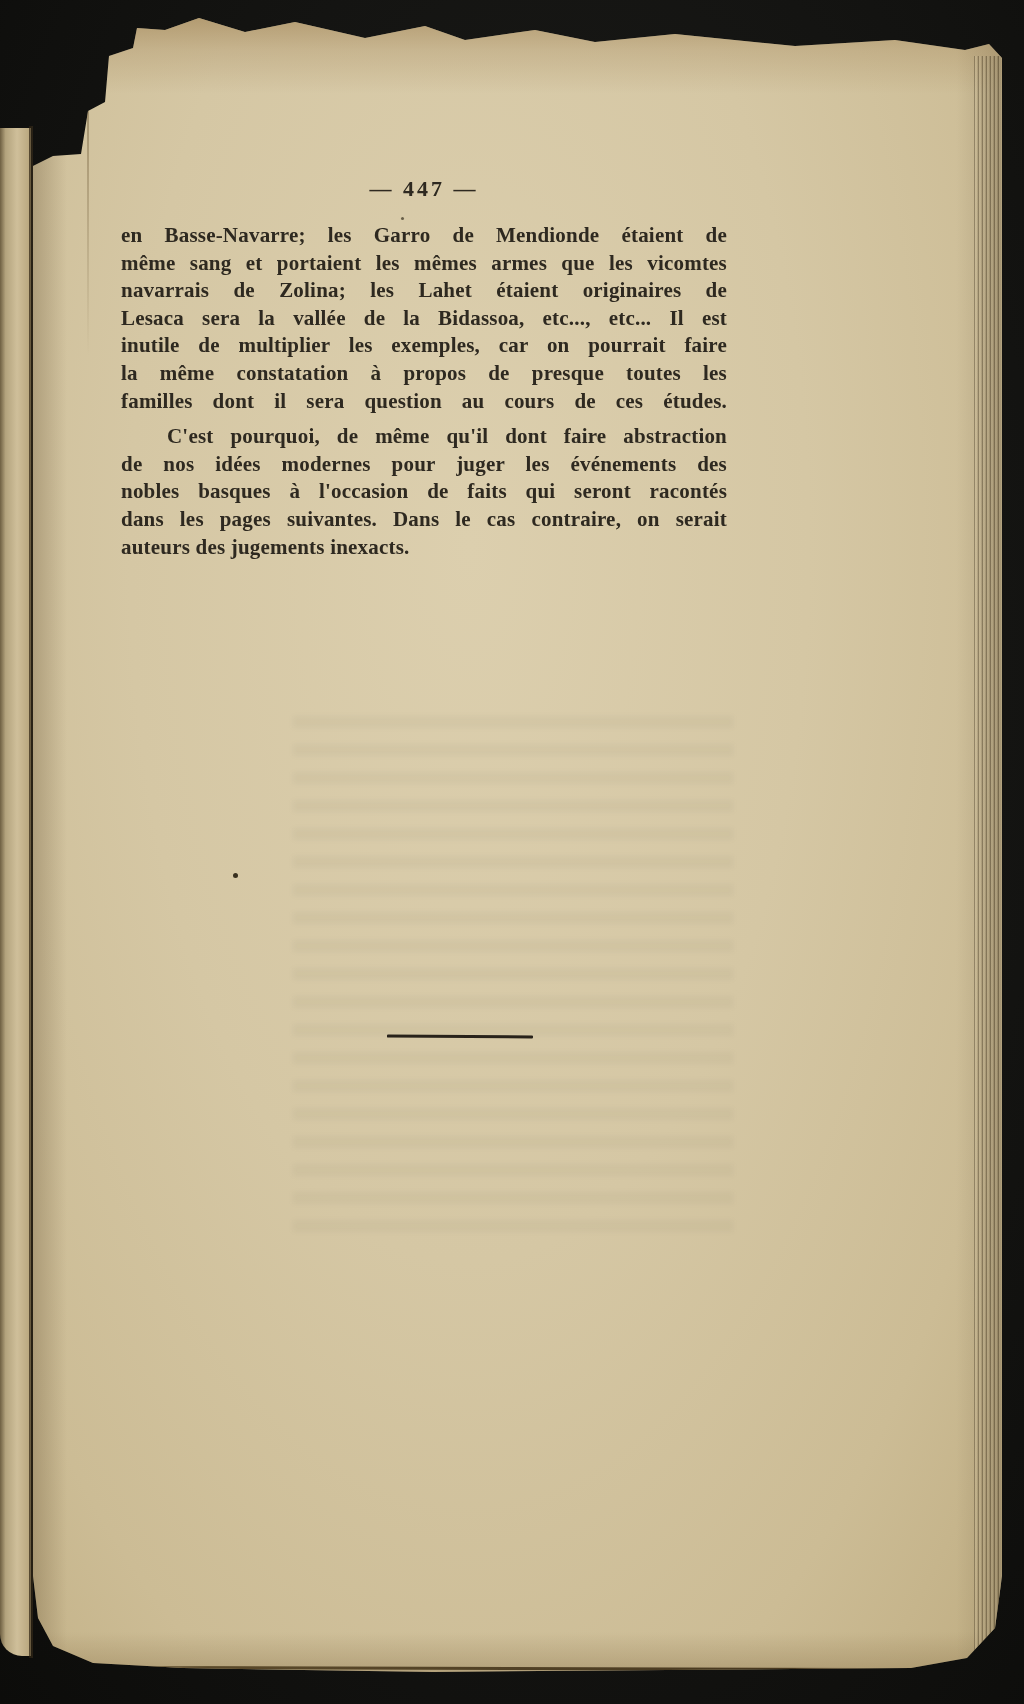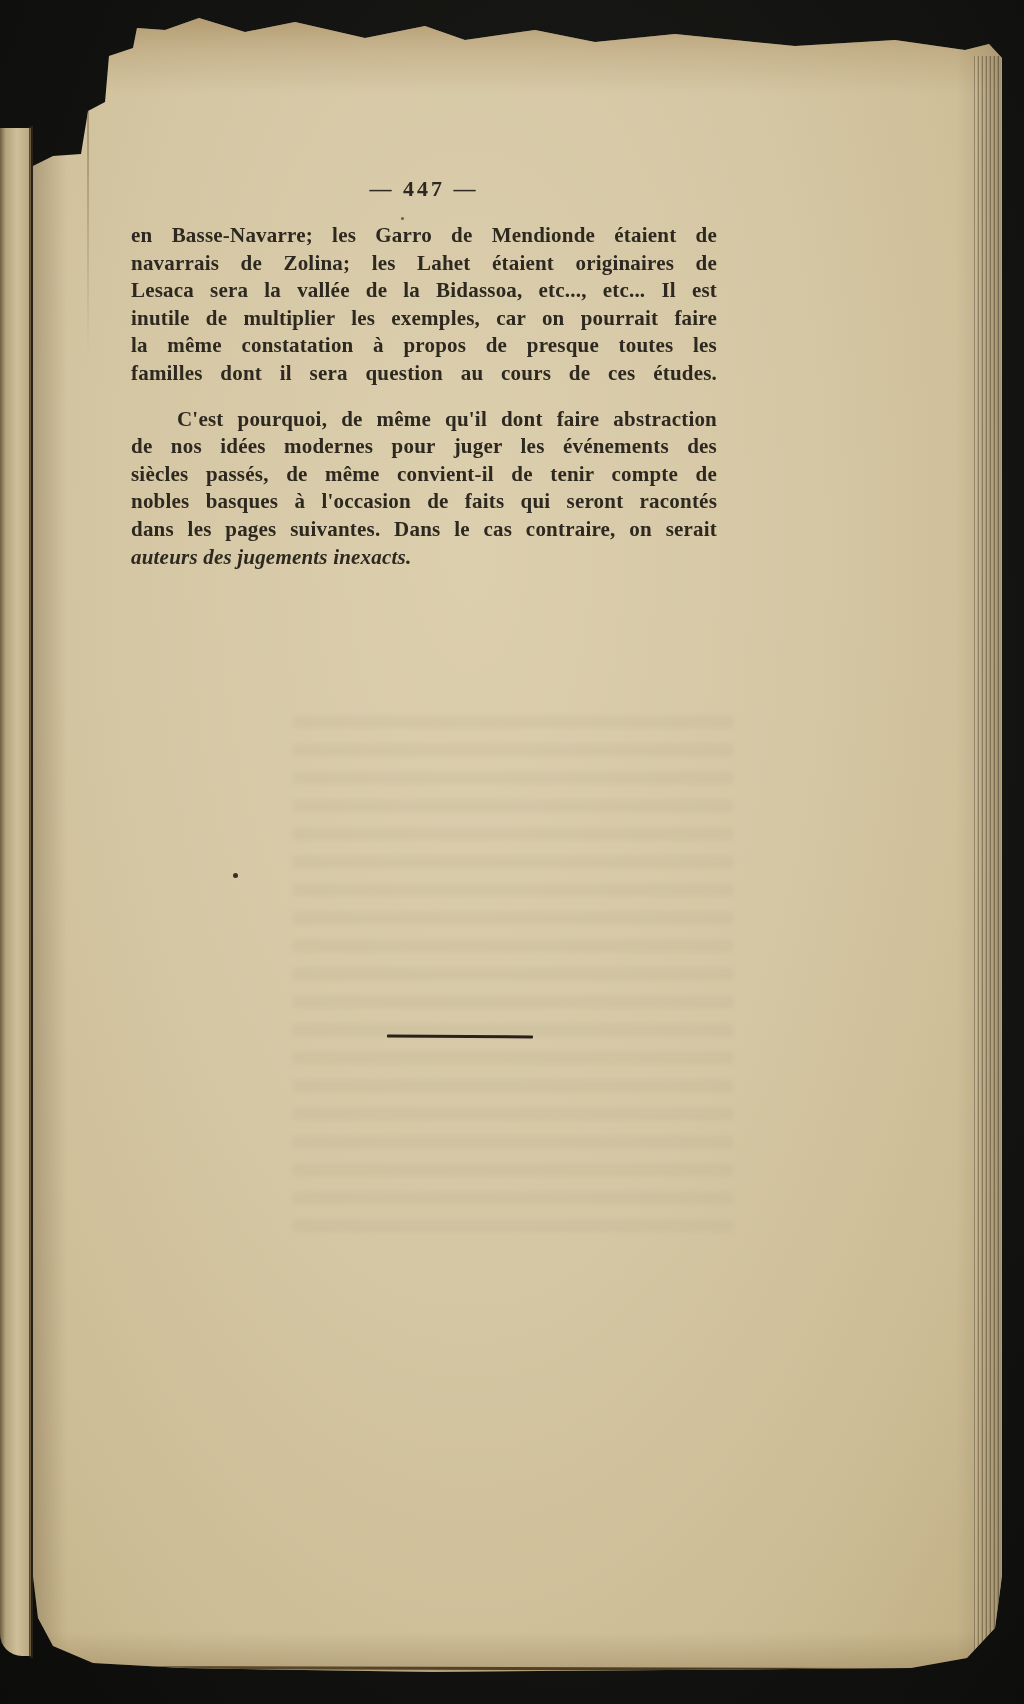--- a/index.html
+++ b/index.html
@@ -69,30 +69,30 @@
   .text-block{
     position:absolute;left:80px;top:158px;width:622px;
     color:#2e2920;
   }
   .page-number{
     text-align:center;
     font-size:22px;font-weight:bold;letter-spacing:3px;
     height:30px;line-height:30px;
     margin-bottom:18px;
   }
-  .para{margin:18px;}
+  .para{margin:8px;}
   .line{
     font-size:21px;font-weight:bold;
     line-height:27.6px;height:27.6px;
     text-align:justify;
     text-align-last:justify;
     letter-spacing:.2px;
     white-space:normal;
   }
-  .line.last{text-align-last:left;font-style:italic;}
+  .line.last{text-align-last:left;}
   .line.indent{padding-left:46px;}
   .divider{
     position:absolute;left:354px;top:1019px;width:146px;height:3px;
     background:#28221a;
     transform:rotate(.3deg);
     border-radius:1px;
   }
   .speck{
     position:absolute;border-radius:50%;background:#38301f;
   }
@@ -110,31 +110,31 @@
   <div class="page">
     <div class="fore-edge"></div>
     <div class="corner-crease"></div>
     <div class="show-through"></div>
 
     <div class="text-block">
       <div class="page-number">— 447 —</div>
 
       <div class="para">
         <div class="line">en Basse-Navarre; les Garro de Mendionde étaient de</div>
+        <div class="line">même sang et portaient les mêmes armes que les vicomtes</div>
         <div class="line">navarrais de Zolina; les Lahet étaient originaires de</div>
         <div class="line">Lesaca sera la vallée de la Bidassoa, etc..., etc... Il est</div>
         <div class="line">inutile de multiplier les exemples, car on pourrait faire</div>
         <div class="line">la même constatation à propos de presque toutes les</div>
         <div class="line">familles dont il sera question au cours de ces études.</div>
       </div>
 
       <div class="para">
         <div class="line indent">C'est pourquoi, de même qu'il dont faire abstraction</div>
         <div class="line">de nos idées modernes pour juger les événements des</div>
-        <div class="line">siècles passés, de même convient-il de tenir compte de</div>
         <div class="line">nobles basques à l'occasion de faits qui seront racontés</div>
         <div class="line">dans les pages suivantes. Dans le cas contraire, on serait</div>
         <div class="line last">auteurs des jugements inexacts.</div>
       </div>
     </div>
 
     <div class="divider"></div>
     <div class="speck s1"></div>
     <div class="speck s2"></div>
     <div class="bottom-edge-line"></div>

